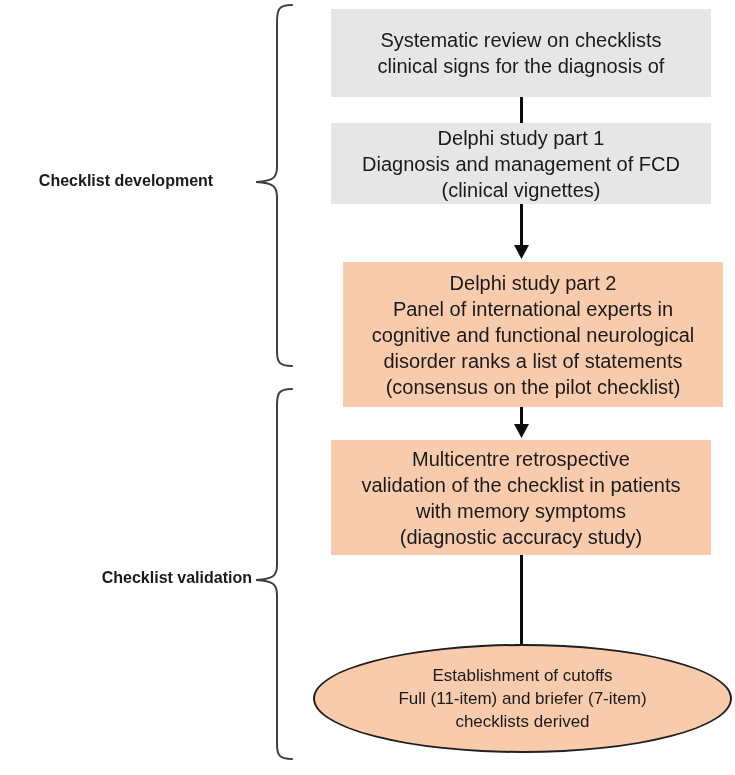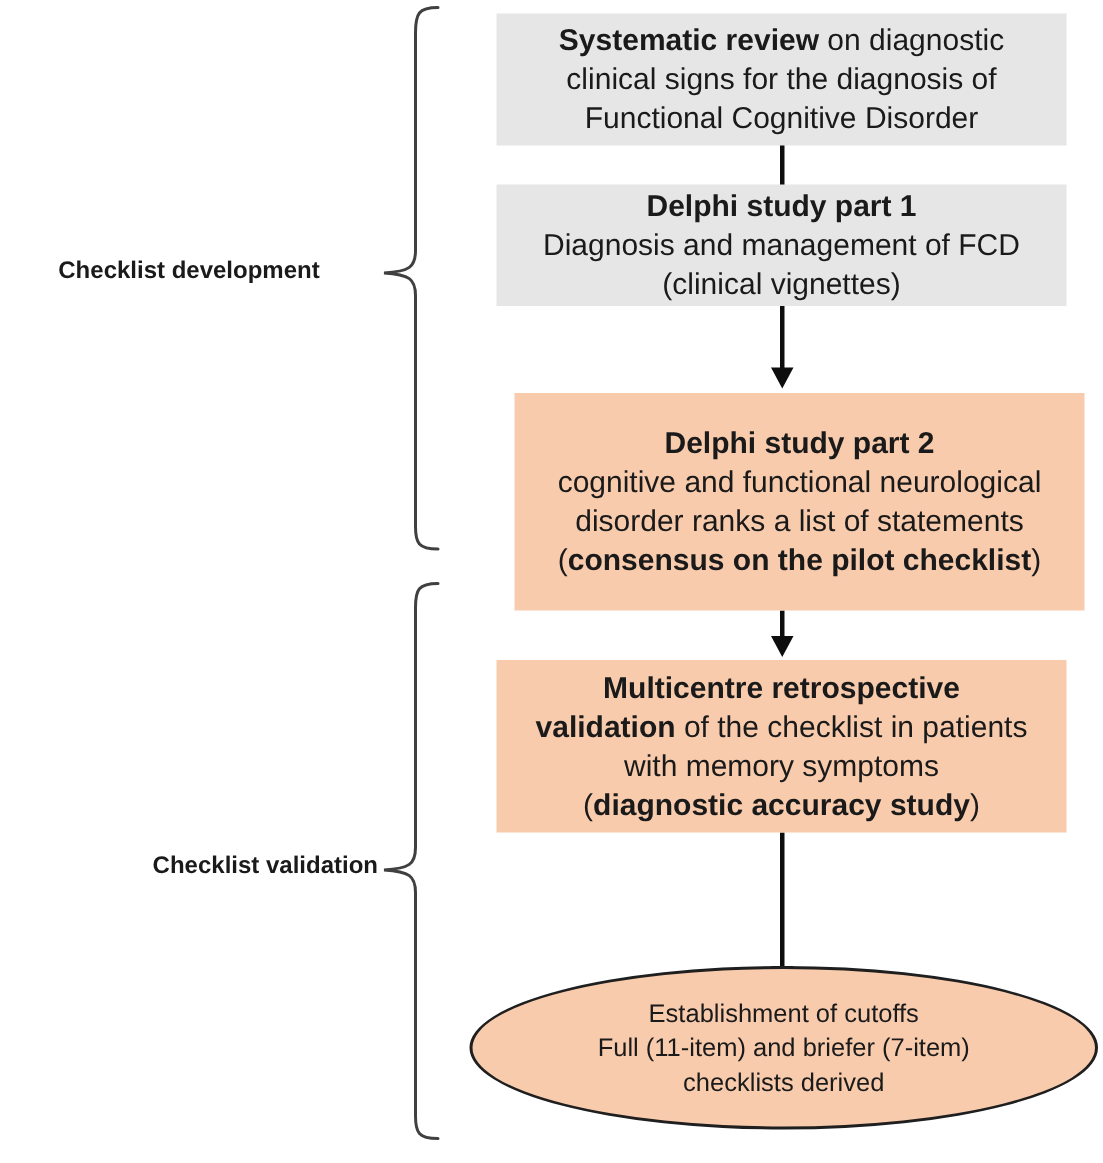--- a/index.html
+++ b/index.html
@@ -26,21 +26,21 @@
     flex-direction: column;
     justify-content: center;
     align-items: center;
     text-align: center;
     font-size: 20px;
     line-height: 26px;
     box-sizing: border-box;
     padding: 2px 4px;
   }
   .box .line { white-space: nowrap; }
-  .box .b { font-weight: 700; }
+  .box .b { font-weight: 400; }
   .box-gray  { background: #e7e6e6; }
   .box-peach { background: #f8cbad; }
   .box1 { top: 9px;   height: 88px;  }
   .box2 { top: 123px; height: 81px;  }
   .box3 { top: 262px; height: 145px; margin-left: 12px; }
   .box4 { top: 440px; height: 115px; }
   .side-label {
     position: absolute;
     left: 0;
     width: 252px;
@@ -92,33 +92,33 @@
 
     <line x1="521.5" y1="555" x2="521.5" y2="645" stroke-width="3" stroke="#0d0d0d"></line>
     <polygon points="514,644 529,644 521.5,659" fill="#0d0d0d"></polygon>
   </svg>
 
   <div class="side-label label-dev">Checklist development</div>
 
   <div class="side-label label-val">Checklist validation</div>
 
   <div class="box box-gray box1">
-      <div class="line"><span class="b">Systematic review</span><span> on diagnostic</span></div>
+      <div class="line"><span class="b">Systematic review</span><span> on checklists</span></div>
       <div class="line"><span>clinical signs for the diagnosis of</span></div>
-      <div class="line"><span>Functional Cognitive Disorder</span></div>
     </div>
 
   <div class="box box-gray box2">
       <div class="line"><span class="b">Delphi study part 1</span></div>
       <div class="line"><span>Diagnosis and management of FCD</span></div>
       <div class="line"><span>(clinical vignettes)</span></div>
     </div>
 
   <div class="box box-peach box3">
       <div class="line"><span class="b">Delphi study part 2</span></div>
+      <div class="line"><span>Panel of international experts in</span></div>
       <div class="line"><span>cognitive and functional neurological</span></div>
       <div class="line"><span>disorder ranks a list of statements</span></div>
       <div class="line"><span>(</span><span class="b">consensus on the pilot checklist</span><span>)</span></div>
     </div>
 
   <div class="box box-peach box4">
       <div class="line"><span class="b">Multicentre retrospective</span></div>
       <div class="line"><span class="b">validation</span><span> of the checklist in patients</span></div>
       <div class="line"><span>with memory symptoms</span></div>
       <div class="line"><span>(</span><span class="b">diagnostic accuracy study</span><span>)</span></div>

